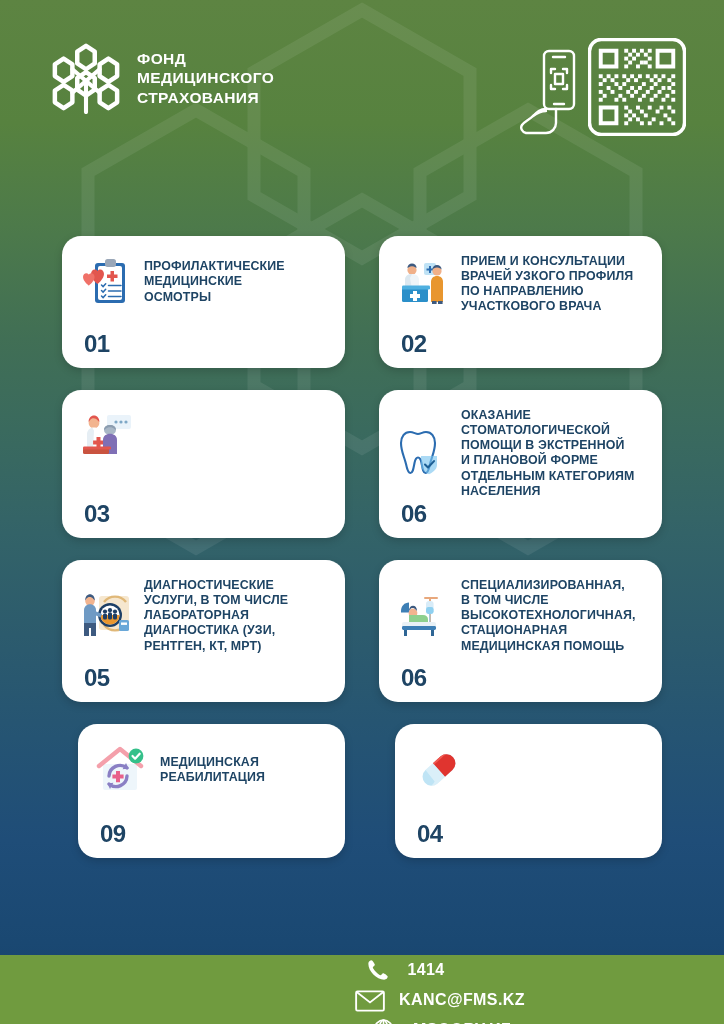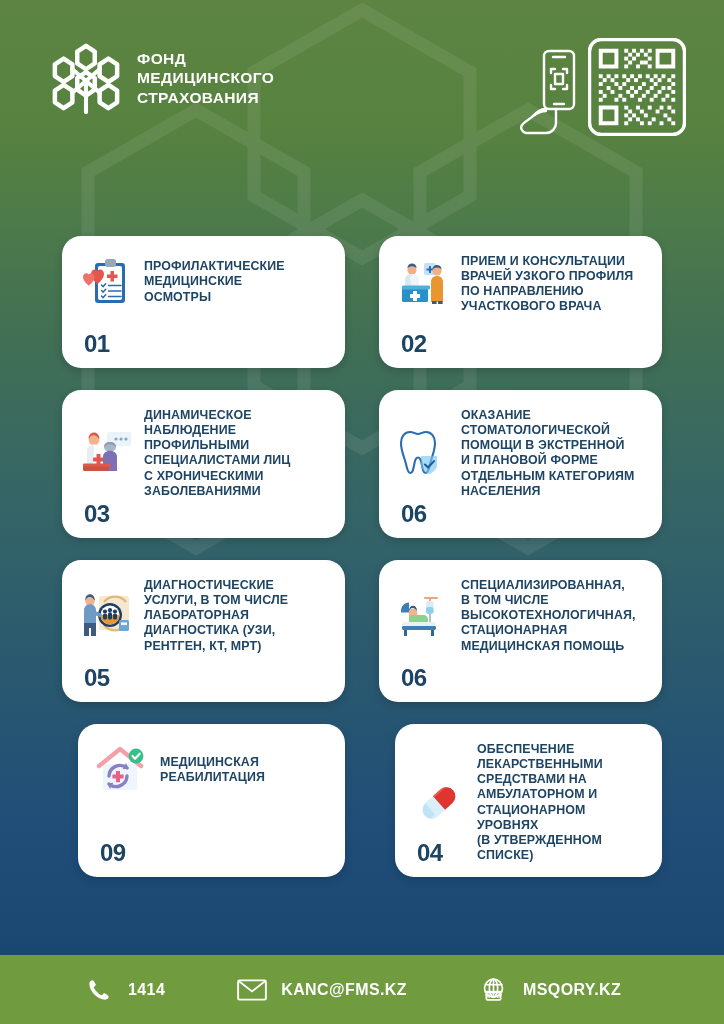--- a/index.html
+++ b/index.html
@@ -113,20 +113,21 @@
   .card.r3 { min-height:142px; }
   .card.r4 { min-height:134px;margin-left:16px; }
 
   
   .footer {
     position:absolute; left:0; right:0; bottom:0;
     height:69px;
     background:#709b3f;
     display:flex; align-items:center;
     padding-left:84px;
+    flex-direction:column;
   }
   .f-item { display:flex; align-items:center; gap:14px; }
   .f-item + .f-item { margin-left:72px; }
   .f-icon { width:30px; height:30px; flex:0 0 30px; display:flex; align-items:center; justify-content:center; }
   .f-icon svg { display:block; }
   .f-label {
     color:#ffffff;
     font-size:16px;
     font-weight:bold;
     letter-spacing:.4px;
@@ -365,26 +366,20 @@
             <path d="M8 40 v-15 c0 -4 3.2 -6.4 7 -6.4 c3.8 0 7 2.4 7 6.4 v15 z" fill="#ffffff"></path>
             <path d="M8 40 v-15 c0 -3.4 2.4 -5.8 5.5 -6.3 l1.5 3 l-1 18 z" fill="#e6eef4"></path>
             <path d="M17.5 28 h4 v3.4 h3.4 v4 h-3.4 v3.4 h-4 v-3.4 h-3.4 v-4 h3.4 z" fill="#e2564e"></path>
             <ellipse cx="31" cy="21" rx="6" ry="5" fill="#a9b7c6"></ellipse>
             <path d="M25 21 c0 -3.2 2.6 -5 6 -5 c3.4 0 6 1.8 6 5 l-1.6 -1 c-2 -2.4 -6.8 -2.4 -8.8 0 z" fill="#8c9db0"></path>
             <path d="M24 45 v-14 c0 -4 3.2 -6.2 7 -6.2 c3.8 0 7 2.2 7 6.2 v14 z" fill="#7f6fb5"></path>
             <rect x="4" y="39" width="26" height="6" rx="1.6" fill="#c9533f"></rect>
             <rect x="4" y="37.5" width="28" height="3" rx="1.2" fill="#e2564e"></rect>
           </svg>
         </div>
-        <div class="card-title">ДИНАМИЧЕСКОЕ
-НАБЛЮДЕНИЕ
-ПРОФИЛЬНЫМИ
-СПЕЦИАЛИСТАМИ ЛИЦ
-С ХРОНИЧЕСКИМИ
-ЗАБОЛЕВАНИЯМИ</div>
       </div>
       <div class="card-num">03</div>
     </div>
 
     <div class="card r2">
       <div class="card-body">
         <div class="card-icon">
           <svg viewBox="0 0 54 54">
             <path d="M14 6 C8.5 6 5 10.5 5 17 C5 25 8 30 10 38 C11 43 12 47 14.5 47 C17 47 17.5 42 18.5 37 C19.2 33.5 20 31.5 22 31.5 C24 31.5 24.8 33.5 25.5 37 C26.5 42 27 47 29.5 47 C32 47 33 43 34 38 C36 30 39 25 39 17 C39 10.5 35.5 6 30 6 C26.5 6 24.5 8 22 8 C19.5 8 17.5 6 14 6 Z" fill="none" stroke="#2b6cb0" stroke-width="2.1" stroke-linejoin="round"></path>
             <path d="M25 30 h16 v9 c0 5 -5.5 8 -8 9.2 C30 47 25 44 25 39 z" fill="#78c4ef" opacity=".62"></path>
@@ -493,26 +488,20 @@
         <div class="card-icon">
           <svg viewBox="0 0 54 54">
             <g transform="rotate(-42 27 27)">
               <rect x="8" y="18" width="38" height="18" rx="9" fill="#bfe4f5"></rect>
               <path d="M27 18 h10 a9 9 0 0 1 0 18 h-10 z" fill="#e0342f"></path>
               <path d="M27 18 h10 a9 9 0 0 1 6.6 2.9 a9 9 0 0 0 -6.6 -1.2 h-10 z" fill="#f05a52"></path>
               <path d="M17 18 h10 v18 h-10 a9 9 0 0 1 -6.4 -2.7 a9 9 0 0 0 5.4 -0.6 z" fill="#ffffff" opacity=".42"></path>
             </g>
           </svg>
         </div>
-        <div class="card-title">ОБЕСПЕЧЕНИЕ
-ЛЕКАРСТВЕННЫМИ
-СРЕДСТВАМИ НА
-АМБУЛАТОРНОМ И
-СТАЦИОНАРНОМ УРОВНЯХ
-(В УТВЕРЖДЕННОМ СПИСКЕ)</div>
       </div>
       <div class="card-num">04</div>
     </div>
 
   </div>
 
   <div class="footer">
 
     <div class="f-item">
       <span class="f-icon">

